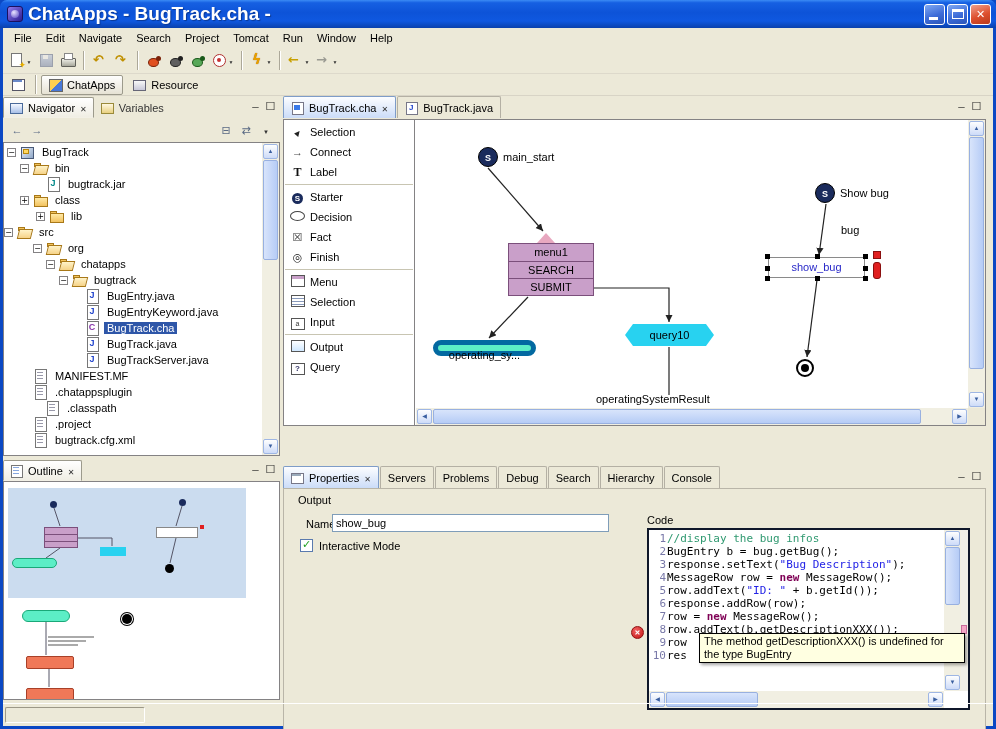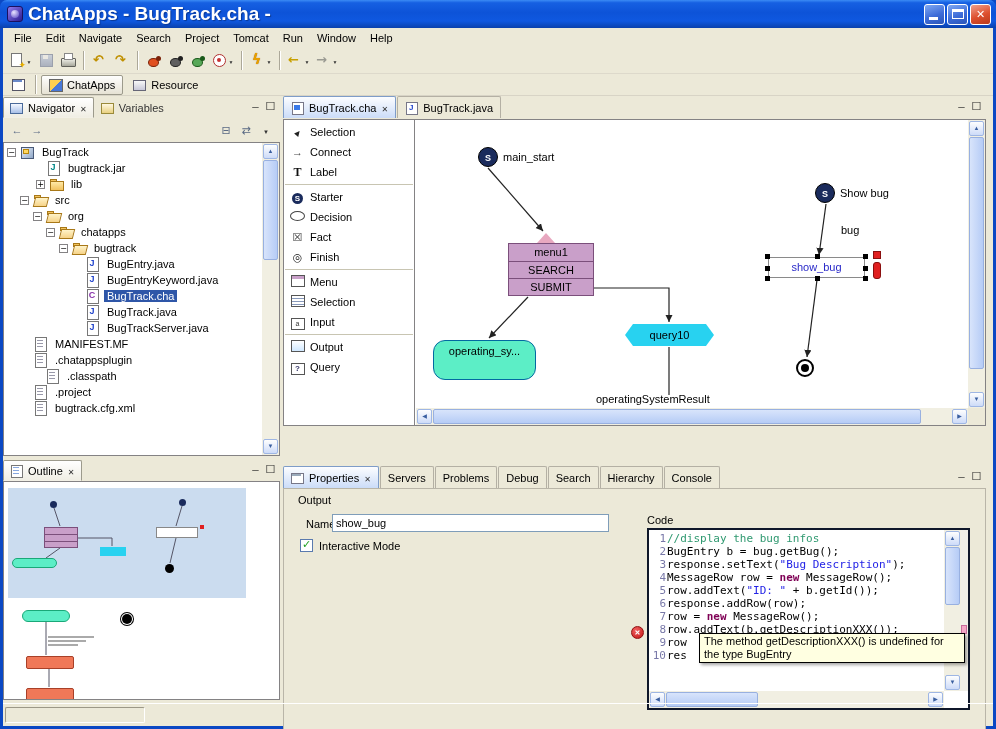--- a/index.html
+++ b/index.html
@@ -191,21 +191,21 @@
   .startc { width:20px; height:20px; border-radius:50%; background:#1A2B5C; border:1px solid #000; color:#fff;
     font-size:9px; font-weight:bold; text-align:center; line-height:20px; }
   .n-start1 { left:62px; top:27px; } .n-start2 { left:399px; top:63px; }
   .dlabel { font-size:11px; white-space:nowrap; }
   .l-mainstart { left:87px; top:31px; } .l-showbug { left:424px; top:67px; } .l-bug { left:425px; top:104px; }
   .l-result { left:180px; top:273px; }
   .tri { left:121px; top:113px; width:0; height:0; border-left:9px solid transparent; border-right:9px solid transparent; border-bottom:10px solid #E8A8C0; }
   .menu-node { left:92px; top:123px; width:86px; border:1px solid #7B4F7B; background:#C99FC9; }
   .mrow { height:17px; line-height:17px; text-align:center; border-top:1px solid #7B4F7B; }
   .mrow:first-child { border-top:none; }
-  .pill { left:17px; top:220px; width:103px; height:40px; background:#5CEEC6; border:1px solid #0369a1; border-radius:12px; text-align:center; line-height:21px; }
+  .pill { left:17px; top:220px; width:103px; height:16px; background:#5CEEC6; border:5px solid #0369a1; border-radius:12px; text-align:center; line-height:21px; }
   .hex { left:209px; top:204px; width:89px; height:22px; background:#28D2F0; text-align:center; line-height:22px;
     clip-path:polygon(9% 0%,91% 0%,100% 50%,91% 100%,9% 100%,0% 50%); }
   .sbox { left:352px; top:137px; width:97px; height:21px; background:#fff; border:1px solid #8A8A8A; text-align:center; line-height:19px; }
   .sbox .lbl { color:#2828C8; }
   .hd { position:absolute; width:5px; height:5px; background:#000; }
   .h-tl{left:-4px;top:-4px;} .h-tc{left:46px;top:-4px;} .h-tr{right:-4px;top:-4px;}
   .h-ml{left:-4px;top:8px;} .h-mr{right:-4px;top:8px;}
   .h-bl{left:-4px;bottom:-4px;} .h-bc{left:46px;bottom:-4px;} .h-br{right:-4px;bottom:-4px;}
   .redsq { left:457px; top:131px; width:8px; height:8px; background:#E02020; border:1px solid #8A0F0F; }
   .redbar { left:457px; top:142px; width:8px; height:17px; background:#E02020; border:1px solid #8A0F0F; border-radius:3px; }
@@ -358,31 +358,41 @@
           <i class="nti nti-link-editor"></i>
           <i class="nti nti-view-menu"></i>
         </div>
       <div class="t-area">
         <div class="tree" id="tree">
             <div class="tree-row" style="padding-left: 3px;">
               <i class="tg minus"></i>
               <i class="ti ti-project"></i>
               <span class="tl">BugTrack</span>
             </div>
+            <div class="tree-row" style="padding-left: 16px;">
+              <i class="tg minus"></i>
+              <i class="ti ti-folder-open"></i>
+              <span class="tl">bin</span>
+            </div>
             <div class="tree-row" style="padding-left: 29px;">
               <i class="tg none"></i>
               <i class="ti ti-jar"></i>
               <span class="tl">bugtrack.jar</span>
+            </div>
+            <div class="tree-row" style="padding-left: 16px;">
+              <i class="tg plus"></i>
+              <i class="ti ti-folder"></i>
+              <span class="tl">class</span>
             </div>
             <div class="tree-row" style="padding-left: 32px;">
               <i class="tg plus"></i>
               <i class="ti ti-folder"></i>
               <span class="tl">lib</span>
             </div>
-            <div class="tree-row" style="padding-left: 16px;">
+            <div class="tree-row" style="">
               <i class="tg minus"></i>
               <i class="ti ti-folder-open"></i>
               <span class="tl">src</span>
             </div>
             <div class="tree-row" style="padding-left: 29px;">
               <i class="tg minus"></i>
               <i class="ti ti-folder-open"></i>
               <span class="tl">org</span>
             </div>
             <div class="tree-row" style="padding-left: 42px;">

